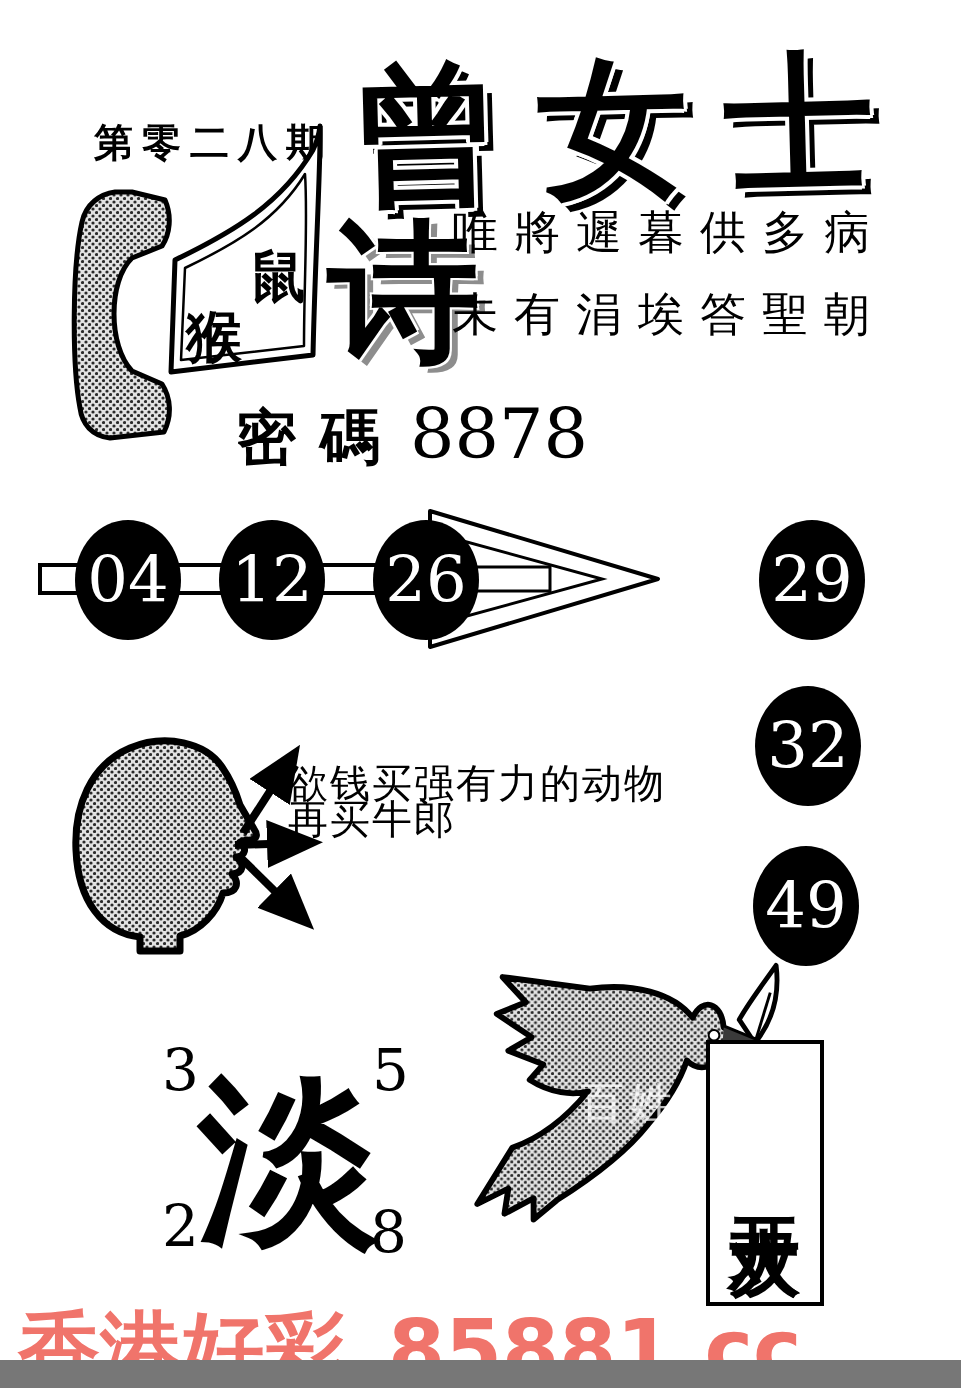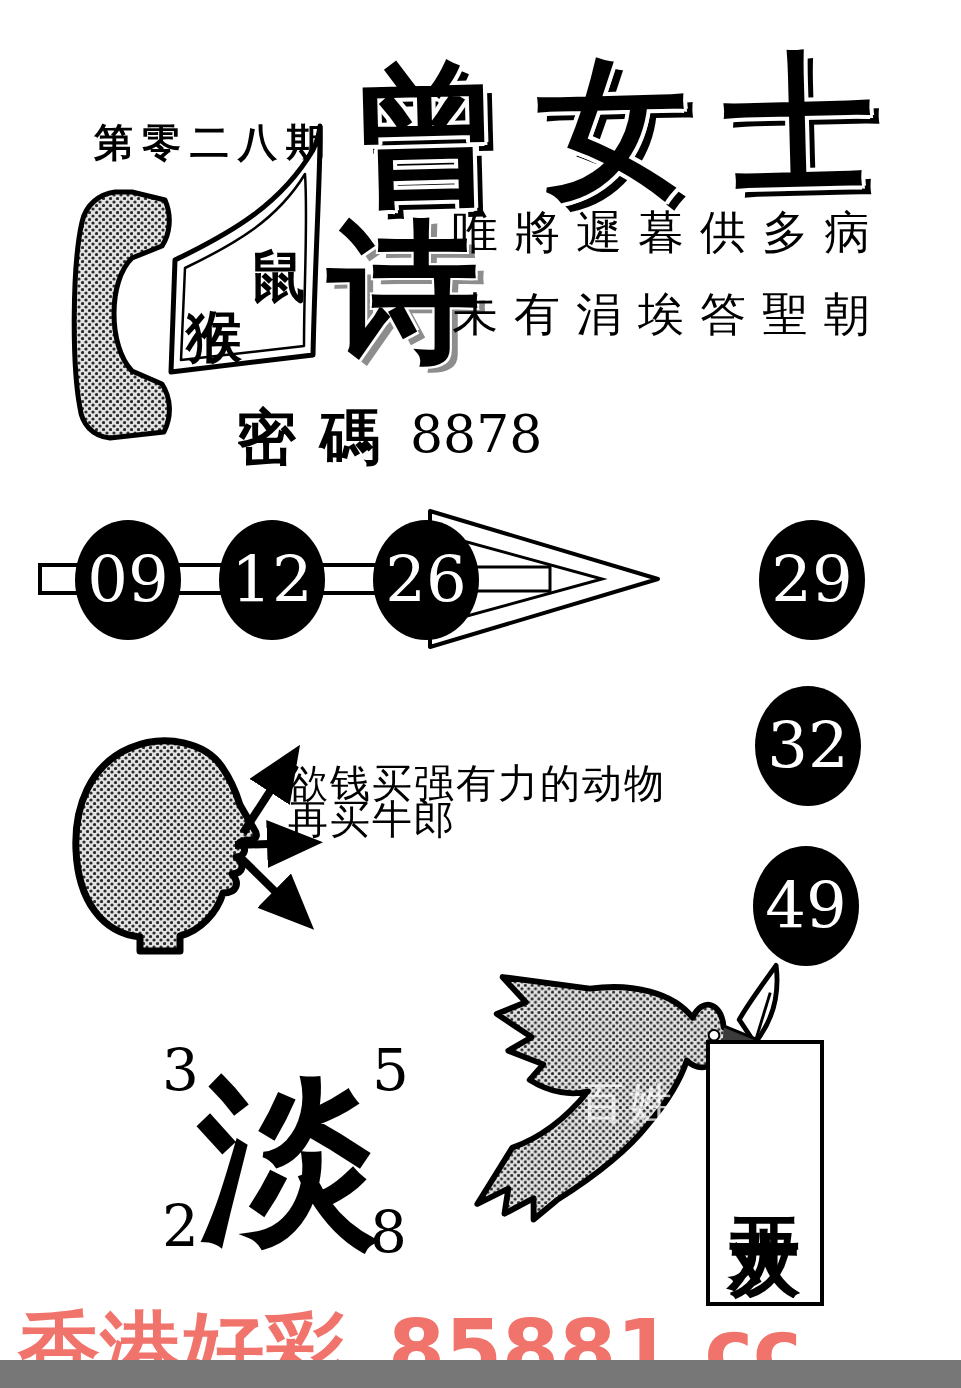--- a/index.html
+++ b/index.html
@@ -33,21 +33,21 @@
   .zodiac.monkey{left:186px;top:300px;}
   .poem{
     font-size:46px;letter-spacing:16px;white-space:nowrap;
     font-family:"DejaVu Serif",serif;
   }
   .poem.l1{left:452px;top:202px;}
   .poem.l2{left:452px;top:284px;}
   .password{left:236px;top:398px;display:flex;align-items:center;gap:6px;}
   .password .lbl{font-size:60px;font-weight:800;letter-spacing:24px;
     font-family:"DejaVu Serif",serif;}
-  .password .val{font-size:52px;font-family:"DejaVu Serif",serif;margin-top:-10px;}
+  .password .val{font-size:70px;font-family:"DejaVu Serif",serif;margin-top:-10px;}
   
   .ball{
     width:106px;height:120px;border-radius:50%;background:#000;color:#fff;
     display:flex;align-items:center;justify-content:center;
     font-family:"DejaVu Serif",serif;font-size:64px;z-index:3;
   }
   .b04{left:75px;top:520px;}  .b12{left:219px;top:520px;}
   .b23{left:373px;top:520px;} .b29{left:759px;top:520px;}
   .b32{left:755px;top:686px;} .b49{left:753px;top:846px;}
   
@@ -121,21 +121,21 @@
     <span class="val">8878</span>
   </div>
 
   <svg class="abs" style="left:30px;top:505px;z-index:1;" width="650" height="150" viewBox="0 0 650 150">
     <rect x="10" y="60" width="520" height="28" fill="#fff" stroke="#000" stroke-width="4"></rect>
     <polygon points="400,6 628,74 400,142" fill="#fff" stroke="#000" stroke-width="4" stroke-linejoin="round"></polygon>
     <polyline points="404,28 572,74 404,120" fill="none" stroke="#000" stroke-width="3"></polyline>
     <rect x="404" y="62" width="116" height="24" fill="#fff" stroke="#000" stroke-width="3"></rect>
   </svg>
 
-  <div class="abs ball b04">09</div>
+  <div class="abs ball b04">04</div>
   <div class="abs ball b12">12</div>
   <div class="abs ball b23">26</div>
   <div class="abs ball b29">29</div>
   <div class="abs ball b32">32</div>
   <div class="abs ball b49">49</div>
 
   <svg class="abs" style="left:68px;top:735px;" width="200" height="220" viewBox="0 0 200 220">
     <defs>
       <pattern id="ht-head" width="7" height="7" patternUnits="userSpaceOnUse">
         <rect width="7" height="7" fill="#e2e2e2"></rect>

